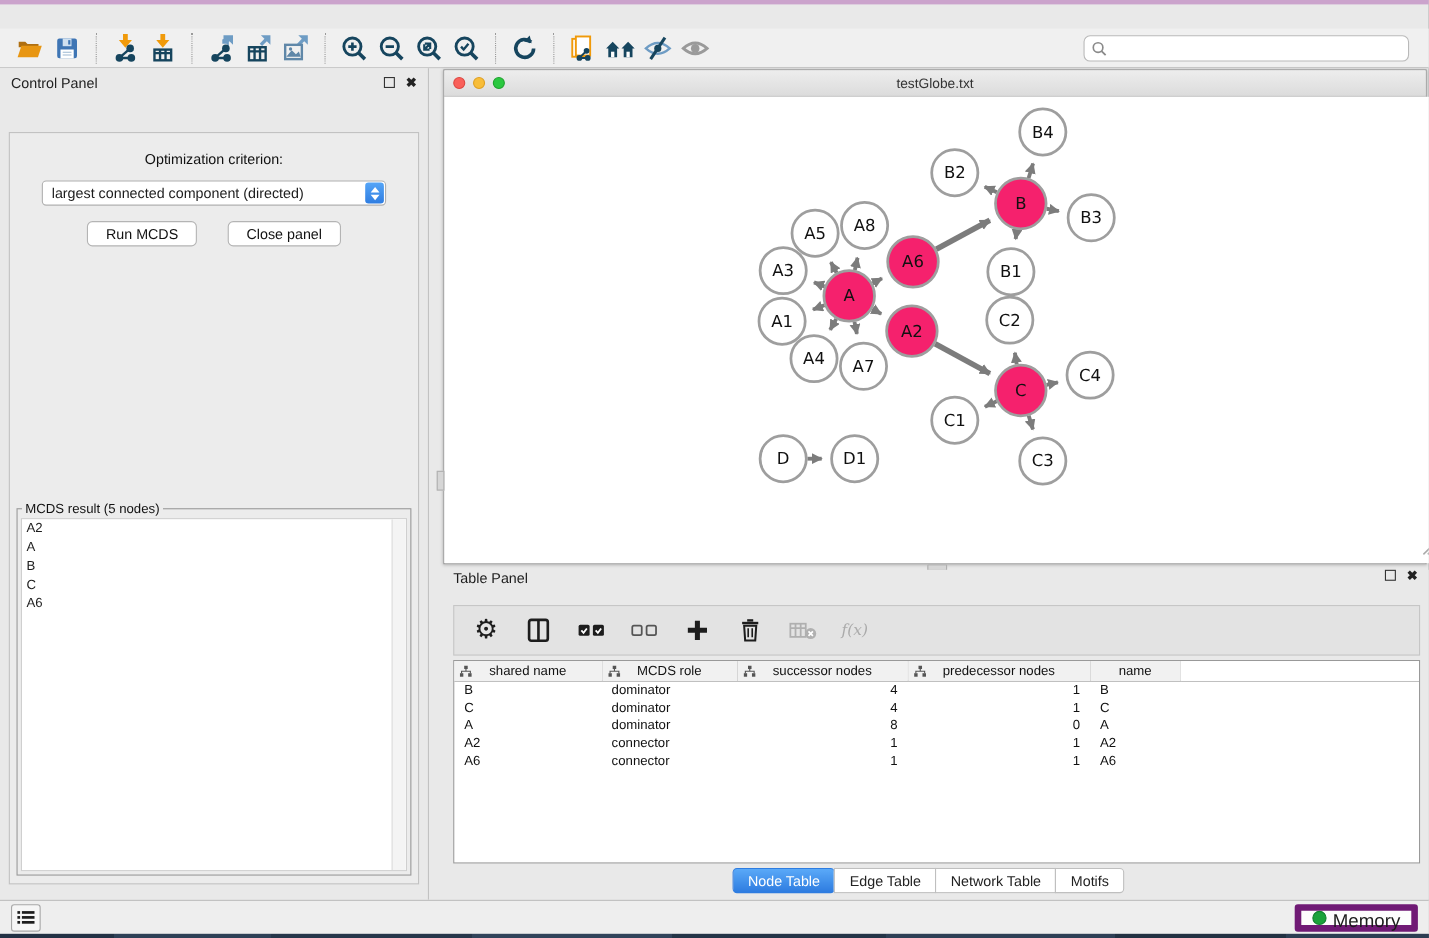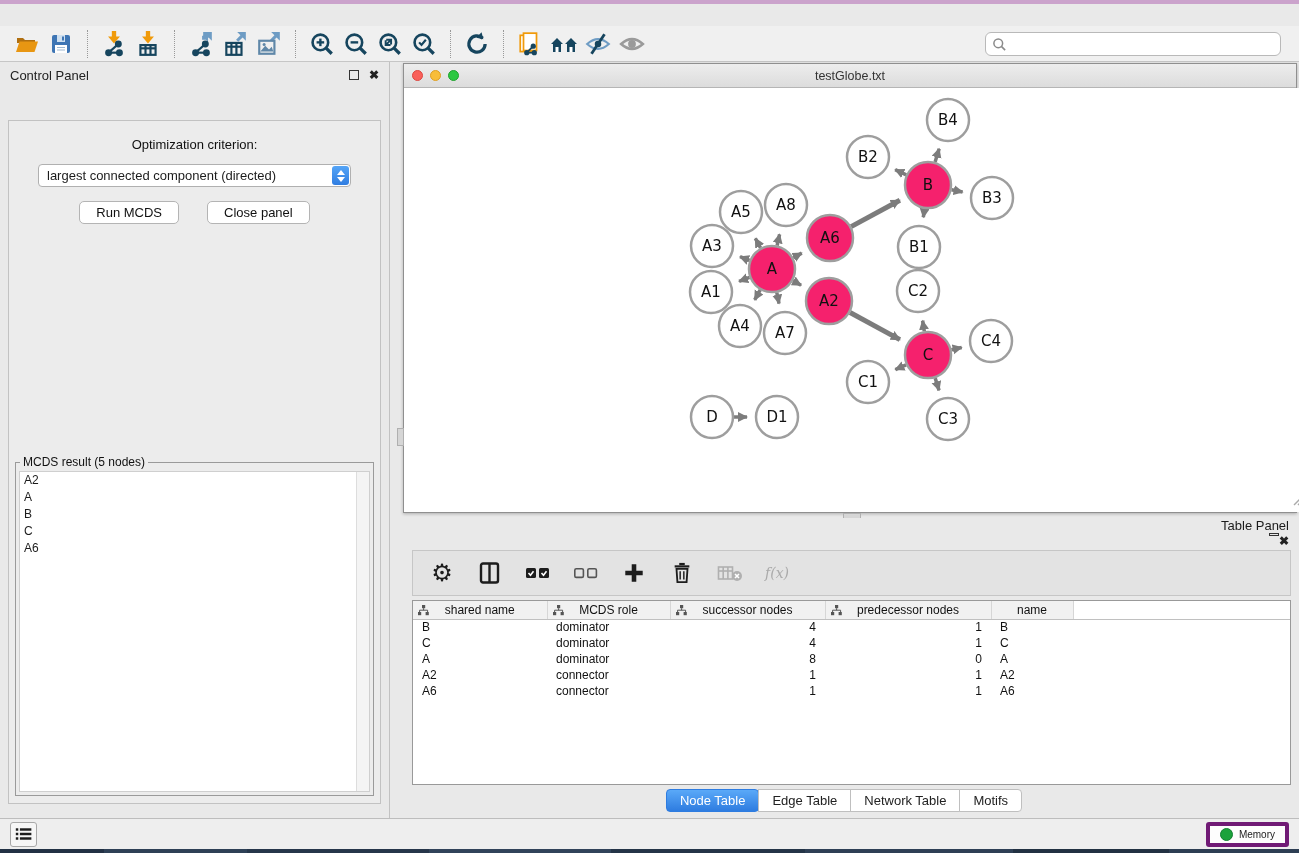--- a/index.html
+++ b/index.html
@@ -78,42 +78,42 @@
   .net-titlebar .traffic { margin-left:8px; gap:7px; }
   .net-titlebar .tl { width:11px; height:11px; }
   .net-title { position:absolute; left:0; right:0; text-align:center; font-size:12.5px; color:#333; }
   .net-canvas { position:relative; width:903px; height:424px; background:#fff; }
   .resize-grip { position:absolute; right:2px; bottom:2px; }
   .pane-handle-v { position:absolute; left:397px; top:428px; width:7px; height:18px; background:#d6d6d6; border:1px solid #b0b0b0; }
   .pane-handle-h { position:absolute; left:843px; top:513px; width:18px; height:6px; background:#d6d6d6; border:1px solid #b0b0b0; }
 
   
   .table-panel { position:absolute; left:390px; right:0; top:518px; bottom:35px; background:#e9e9e9; }
-  .tp-head { height:28px; display:flex; align-items:flex-end; padding:0 10px 0 22px; font-size:13px;flex-direction:column; }
+  .tp-head { height:28px; display:flex; align-items:flex-start; padding:0 10px 0 22px; font-size:13px; }
   .tp-toolbar { position:absolute; left:22px; right:8px; top:32px; height:46px;
     background:#e3e3e3; border:1px solid #c6c6c6; display:flex; align-items:center; gap:22px; padding-left:16px; }
   .tico { display:flex; align-items:center; justify-content:center; width:26px; height:26px; }
   .gear-glyph { font-size:24px; color:#1d1d1d; line-height:26px; }
   .fx { font-family:"DejaVu Serif", serif; font-style:italic; font-size:14px; color:#aaa; }
   .tp-tablewrap { position:absolute; left:22px; right:8px; top:82px; bottom:33px; background:#fff; border:1px solid #999; overflow:hidden; }
   table.data { border-collapse:collapse; width:100%; font-size:12px; table-layout:fixed; }
   table.data th { height:18px; background:#f1f1f1; font-weight:normal; border-right:1px solid #d6d6d6;
     border-bottom:1px solid #c0c0c0; position:relative; text-align:center; color:#111; }
   table.data th.filler { background:#fff; border-right:none; }
   table.data th .hdr-ico { position:absolute; left:5px; top:4px; }
   table.data td { height:16px; padding:0 9px; color:#111; white-space:nowrap; overflow:hidden; }
   table.data td.num { text-align:right; }
   .tp-tabs { position:absolute; left:0; right:0; bottom:6px; display:flex; justify-content:center; }
   
   .statusbar { position:absolute; left:0; right:0; bottom:4px; height:31px; background:#eeeeee; border-top:1px solid #bdbdbd;
     display:flex; align-items:center; padding:0 10px; }
   .sb-btn { width:27px; height:25px; background:#f6f6f6; border:1px solid #a8a8a8; border-radius:3px;
     display:flex; align-items:center; justify-content:center; }
-  .memory-btn { margin-left:auto; height:25px; background:#fdfdfd; border:4px solid #701a75; border-radius:3px;
-    display:flex; align-items:center; gap:6px; padding:0 10px; font-size:10px; }
+  .memory-btn { margin-left:auto; height:25px; background:#fdfdfd; border:6px solid #701a75; border-radius:3px;
+    display:flex; gap:6px; padding:0 10px; font-size:17px; }
   .mem-dot { width:13px; height:13px; border-radius:50%; background:#1ba23b; border:1px solid #128030; }
 </style>
 </head>
 <body>
 
 <div class="screen">
   <div class="wp-top"></div>
 
 
   <div class="toolbar">

